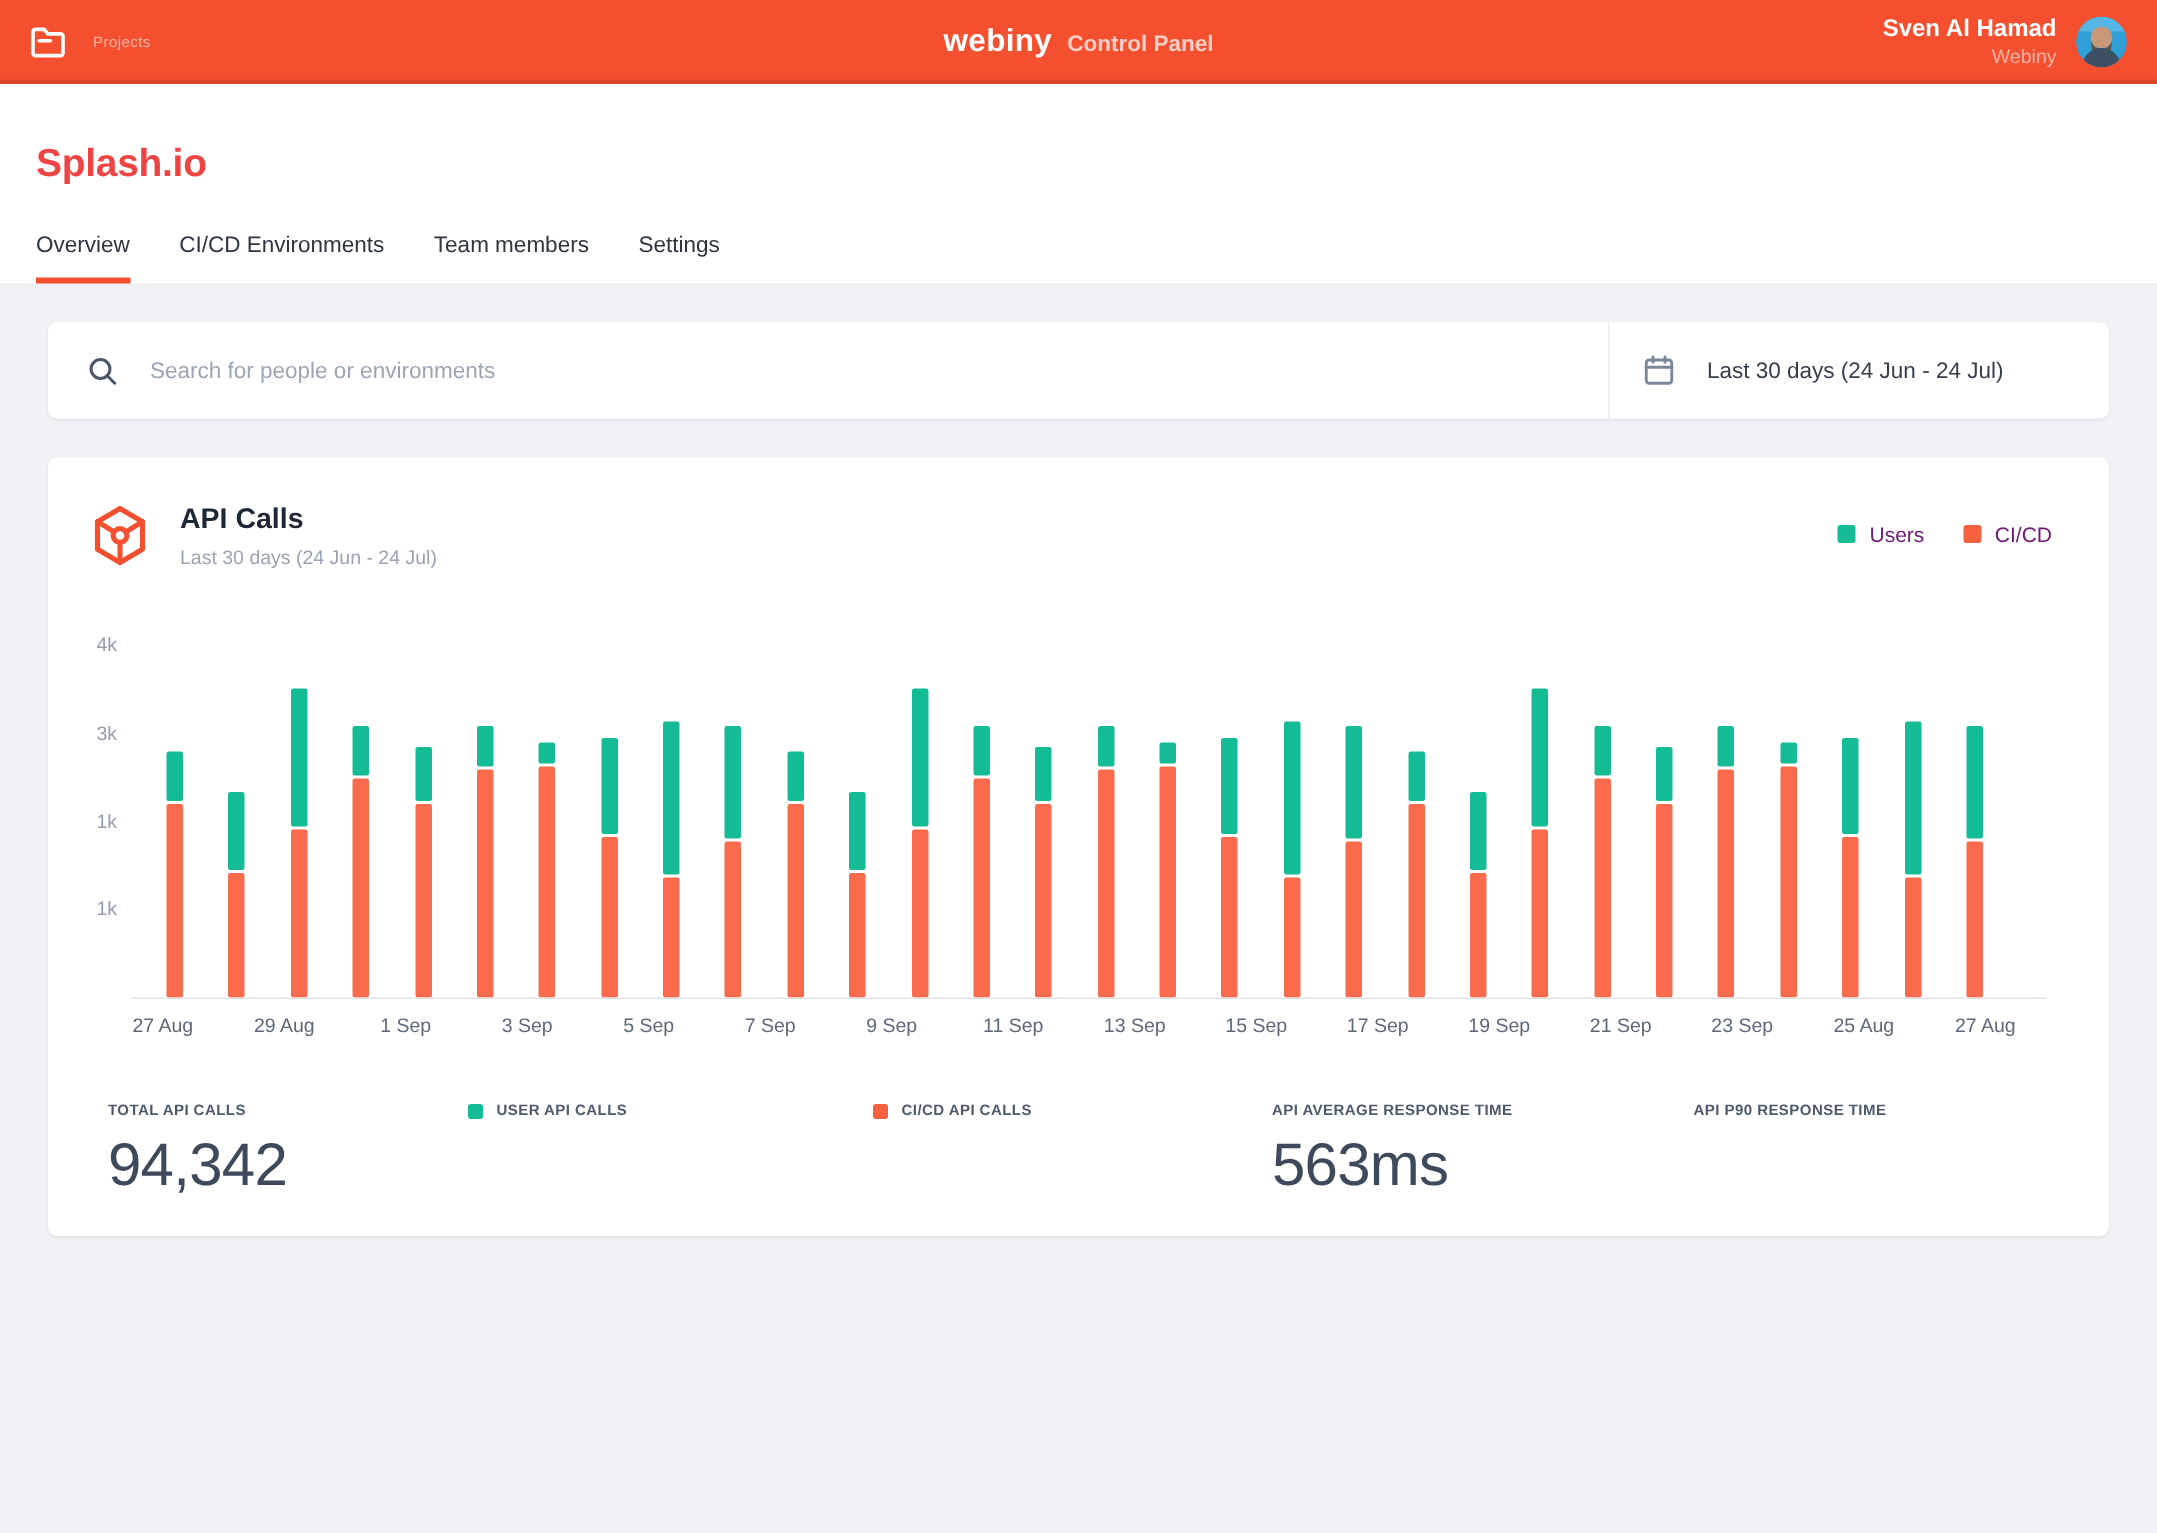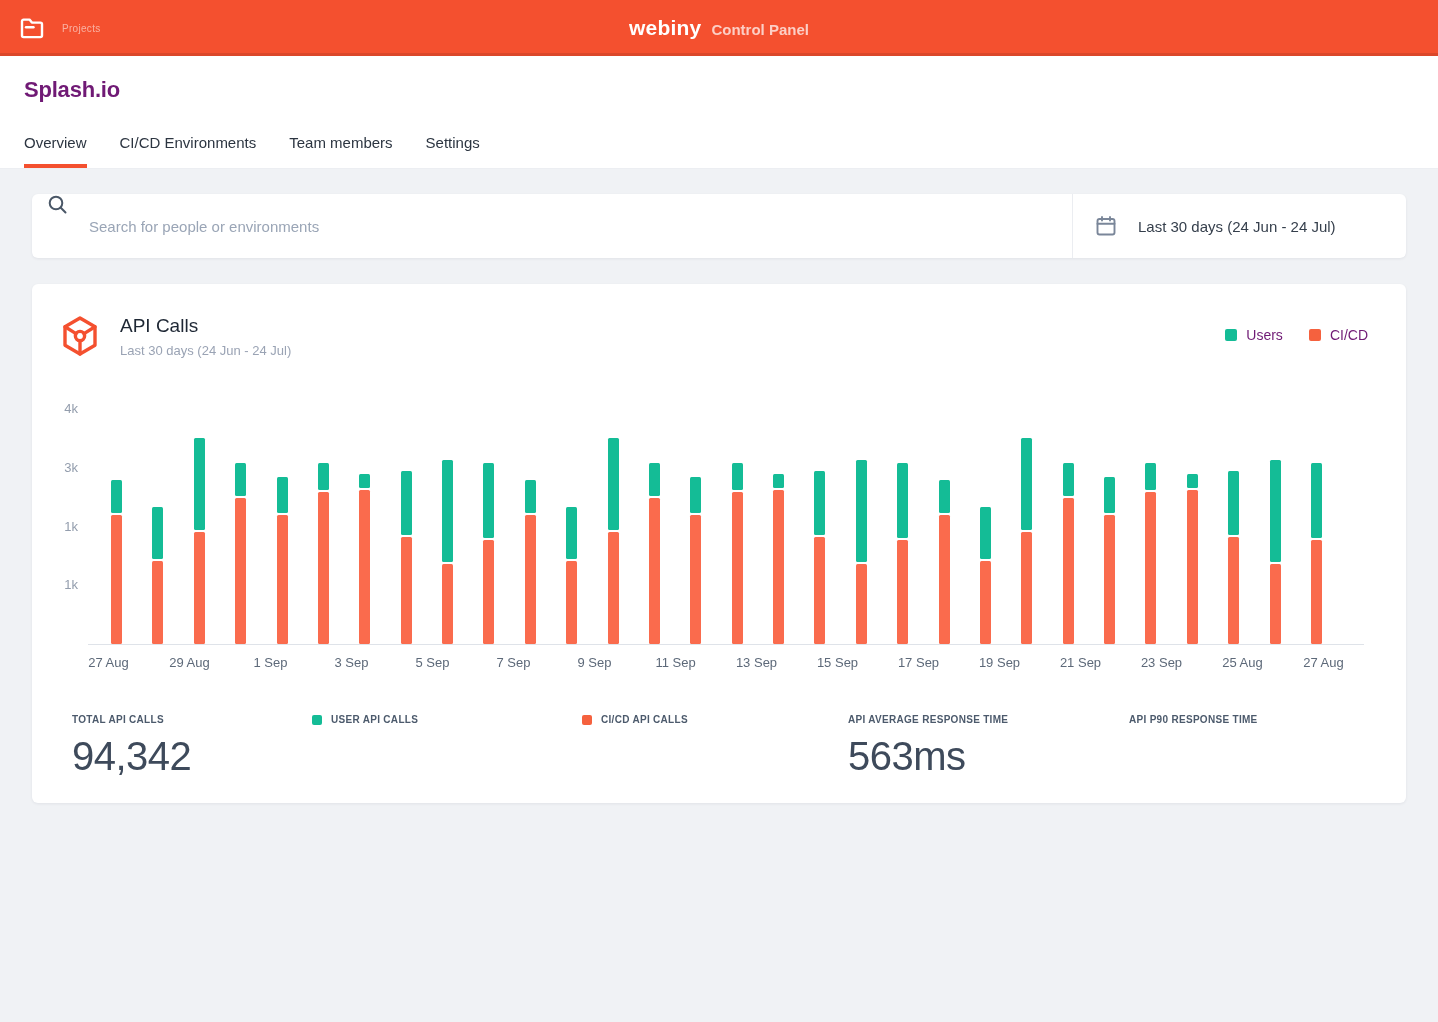--- a/index.html
+++ b/index.html
@@ -21,49 +21,49 @@
   .logo-text { font-size:21px; font-weight:700; color:#fff; letter-spacing:.2px; }
   .logo-suffix { font-size:15px; font-weight:700; color:rgba(255,255,255,.72); padding-top:2px; }
   .topbar-right { margin-left:auto; display:flex; align-items:center; gap:13px; cursor:pointer; }
   .user-text { text-align:right; line-height:1.25; }
   .user-name { font-size:16px; font-weight:700; color:#fff; }
   .user-org { font-size:13px; color:rgba(255,255,255,.55); }
   .avatar { width:34px; height:34px; border-radius:50%; overflow:hidden; display:block; }
 
   
   .white-band { background:#fff; padding-top:21px; border-bottom:1px solid #ECEEF2; }
-  .page-title { font-size:22px; font-weight:700; color:#701a75; margin-left:24px; letter-spacing:-.2px; }
+  .page-title { font-size:26px; font-weight:700; color:#ef4444; margin-left:24px; letter-spacing:-.2px;margin-top:16px; }
   .tabs { display:flex; gap:33px; padding-left:24px; margin-top:31px; }
   .tab { font-size:15px; color:#2C3541; padding-bottom:13px; border-bottom:4px solid transparent; cursor:pointer; white-space:nowrap; }
   .tab.active { border-bottom-color:#F4502F; }
 
   
   .content { padding:25px 32px 0; }
 
   .searchbar {
     height:64px; background:#fff; border-radius:6px;
     box-shadow:0 1px 3px rgba(24,33,51,.07);
     display:flex; align-items:stretch;
   }
-  .search-section { flex:1; display:flex; gap:21px; padding-left:15px; }
+  .search-section { flex:1; display:flex; align-items:center; gap:21px; padding-left:26px; }
   .search-input {
     border:none; outline:none; flex:1; font-size:15px; color:#2F3A48;
     font-family:"Liberation Sans", sans-serif; background:transparent;
   }
   .search-input::placeholder { color:#9AA5B6; }
   .v-divider { width:1px; background:#EBEDF1; }
   .date-picker { width:333px; display:flex; align-items:center; gap:21px; padding-left:22px; cursor:pointer; font-size:15px; color:#353F4C; }
 
   
   .card {
     position:relative; margin-top:26px; height:519px;
     background:#fff; border-radius:6px; box-shadow:0 1px 3px rgba(24,33,51,.07);
   }
   .card-header { position:absolute; top:31px; left:28px; display:flex; gap:20px; }
-  .card-title { font-size:19px; font-weight:400; color:#1E2734; }
+  .card-title { font-size:19px; font-weight:700; color:#1E2734; }
   .card-sub { font-size:13px; color:#9AA3B4; margin-top:6px; }
 
   .legend { position:absolute; top:43px; right:38px; display:flex; gap:26px; }
   .legend-item { display:flex; align-items:center; gap:9px; cursor:pointer; }
   .legend-swatch { width:12px; height:12px; border-radius:2px; display:inline-block; }
   .legend-label { font-size:14px; color:#701a75; }
 
   .plot { position:absolute; inset:0; }
   .x-axis-line { position:absolute; left:56px; width:1276px; top:360px; height:1px; background:#DFE3E9; }
   .bars { position:absolute; left:79px; width:1211px; top:118px; height:242px; display:flex; justify-content:space-between; align-items:flex-end; }
@@ -92,20 +92,42 @@
       </svg>
     </span>
     <span class="projects-label">Projects</span>
   </div>
 
   <div class="topbar-center">
     <span class="logo-text">webiny</span>
     <span class="logo-suffix">Control Panel</span>
   </div>
 
+  <div class="topbar-right">
+    <div class="user-text">
+      <div class="user-name">Sven Al Hamad</div>
+      <div class="user-org">Webiny</div>
+    </div>
+    <span class="avatar">
+      <svg width="34" height="34" viewBox="0 0 34 34">
+        <defs>
+            <clipPath id="av">
+              <circle cx="17" cy="17" r="17"></circle>
+            </clipPath>
+          </defs>
+        <g clip-path="url(#av)">
+          <rect width="34" height="34" fill="#2f9fd8"></rect>
+          <rect y="0" width="34" height="10" fill="#55b6e4"></rect>
+          <circle cx="17" cy="14" r="7.2" fill="#c89878"></circle>
+          <path d="M10.2 16.5 a7 7 0 0 0 13.6 0 l0 3 a6.8 6.8 0 0 1 -13.6 0 z" fill="#6b5140"></path>
+          <path d="M4 34 a13 13 0 0 1 26 0 z" fill="#3d4f63"></path>
+        </g>
+      </svg>
+    </span>
+  </div>
 </header>
 
 <section class="white-band">
   <h1 class="page-title">Splash.io</h1>
   <nav class="tabs">
       <div class="tab active">Overview</div>
       <div class="tab">CI/CD Environments</div>
       <div class="tab">Team members</div>
       <div class="tab">Settings</div>
     </nav>

